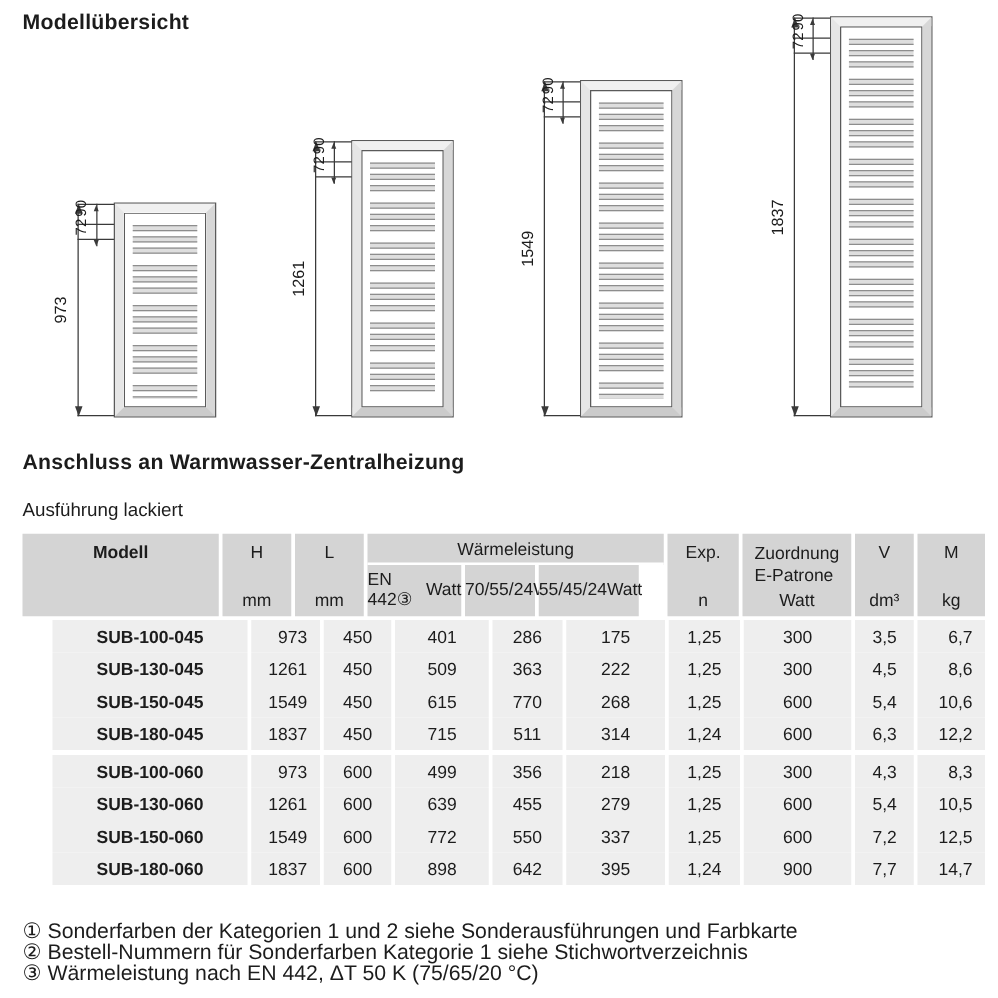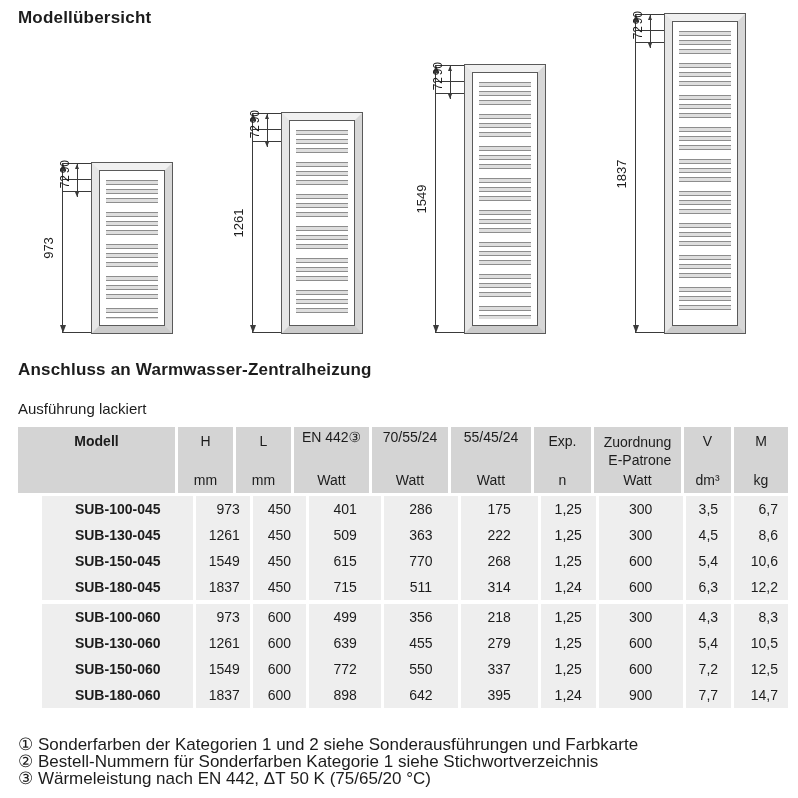--- a/index.html
+++ b/index.html
@@ -52,32 +52,32 @@
     border-left:2.5px solid transparent;border-right:2.5px solid transparent;border-top:5px solid #3a3a3a;}
   .sdlabel{
     position:absolute;writing-mode:vertical-rl;transform:rotate(180deg);
     font-size:12px;line-height:12px;white-space:nowrap;
   }
   .sd90{left:-33px;top:-3px;}
   .sd72{left:-33px;top:12px;}
   
   .tbl{position:absolute;left:18px;top:427px;width:770px;font-size:14px;}
   .trow{display:flex;gap:3px;}
-  .c0{width:157px;}.c1{width:55px;}.c2{width:55px;}.c3{width:75px;}.c4{width:76px;}
+  .c0{width:157px;}.c1{width:55px;}.c2{width:55px;}.c3{width:75px;}.c4{width:56px;}
   .c5{width:80px;}.c6{width:57px;}.c7{width:87px;}.c8{width:47px;}.c9{width:54px;padding-left:27px;}
   .hcell{
     background:#d4d4d4;height:66px;box-sizing:border-box;
     display:flex;flex-direction:column;justify-content:space-between;align-items:center;
     padding:6px 0 5px 0;
   }
   .hgroup{width:237px;height:66px;box-sizing:border-box;display:flex;flex-direction:column;}
   .hgtop{background:#d4d4d4;height:25px;display:flex;align-items:center;justify-content:center;
     border-bottom:2px solid #fff;box-sizing:border-box;}
   .hgsub{flex:1;display:flex;gap:3px;}
-  .hsub{background:#d4d4d4;box-sizing:border-box;display:flex;flex-direction:column;
+  .hsub{background:#d4d4d4;box-sizing:border-box;display:flex;flex-direction:row;
     justify-content:space-between;align-items:center;padding:2px 0 5px 0;}
   .bold{font-weight:bold;}
   .tbody{margin-top:3px;}
   .group2{margin-top:4px;}
   .td{
     background:#eeeeee;height:26px;box-sizing:border-box;
     display:flex;align-items:center;justify-content:center;
   }
   .td.model{font-weight:bold;margin-left:24px;}
   .td.ralign{justify-content:flex-end;padding-right:10px;}
@@ -248,41 +248,42 @@
       </div>
       <div class="hcell c1">
         <span>H</span>
         <span>mm</span>
       </div>
       <div class="hcell c2">
         <span>L</span>
         <span>mm</span>
       </div>
       <div class="hgroup">
+        <div class="hgtop">Wärmeleistung</div>
         <div class="hgsub">
           <div class="hsub c3">
             <span>EN 442③</span>
             <span>Watt</span>
           </div>
           <div class="hsub c4">
             <span>70/55/24</span>
             <span>Watt</span>
           </div>
           <div class="hsub c5">
             <span>55/45/24</span>
             <span>Watt</span>
           </div>
         </div>
       </div>
       <div class="hcell c6">
         <span>Exp.</span>
         <span>n</span>
       </div>
       <div class="hcell c7">
-        <span style="text-align:right;line-height:18px;">
+        <span style="text-align:left;line-height:18px;">
           <span>Zuordnung</span><br>
           <span>E-Patrone</span>
         </span>
         <span>Watt</span>
       </div>
       <div class="hcell c8">
         <span>V</span>
         <span>dm³</span>
       </div>
       <div class="hcell c9">

